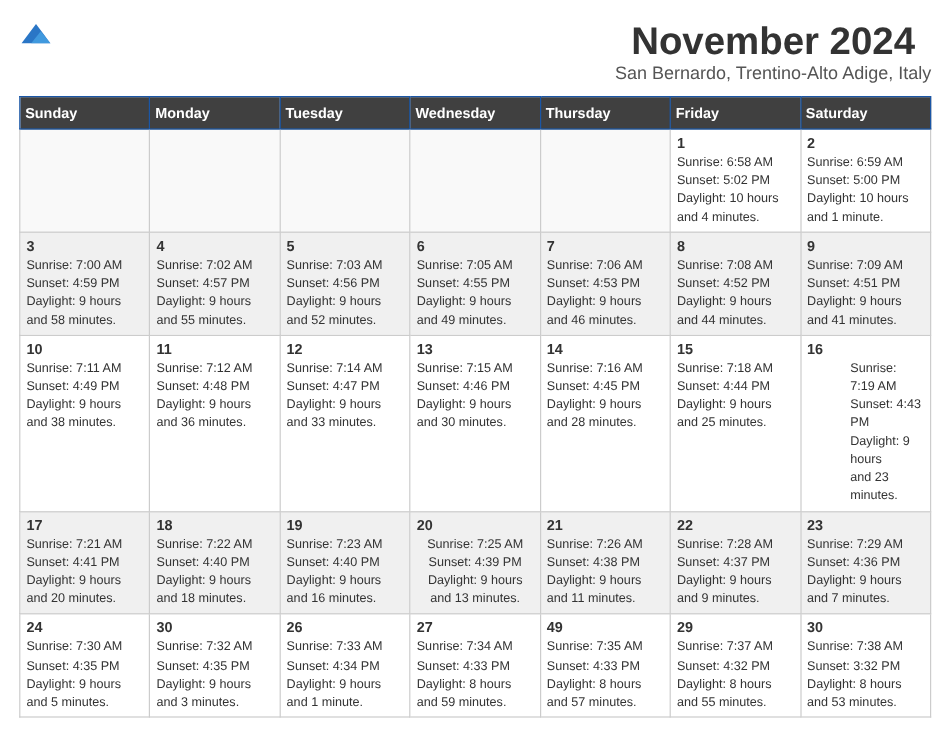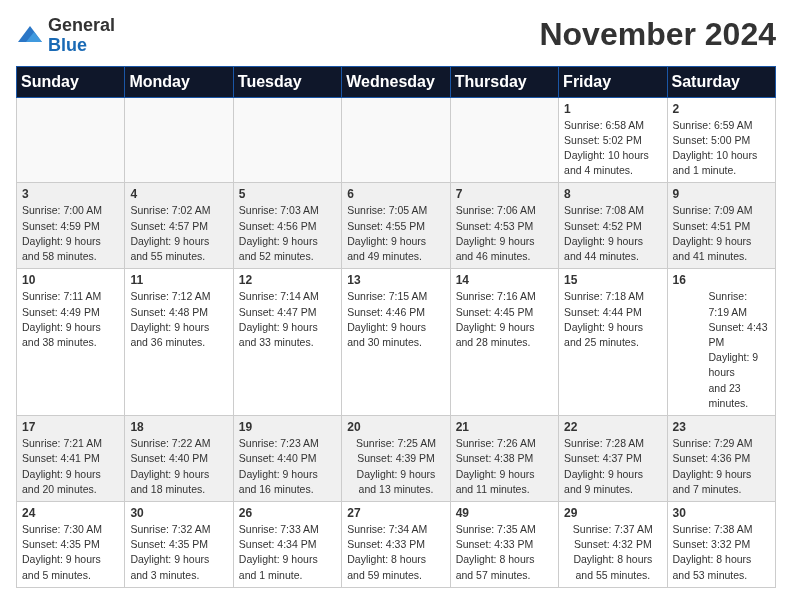--- a/index.html
+++ b/index.html
@@ -43,23 +43,23 @@
     .location {
       font-size: 15px;
       color: #555;
     }
     table {
       width: 100%;
       border-collapse: collapse;
       table-layout: fixed;
     }
     th {
-      background: #0f172a;
+      background: #404040;
       color: #fff;
-      font-size: 16px;
+      font-size: 12px;
       font-weight: bold;
       padding: 6px 4px;
       text-align: left;
       border: 1px solid #1a56a6;
     }
     td {
       vertical-align: top;
       padding: 4px 5px;
       border: 1px solid #ccc;
       font-size: 10.5px;
@@ -87,27 +87,24 @@
   </style>
 </head>
 <body>
 
 <div class="header">
   <div class="logo">
     <svg class="logo-icon" viewBox="0 0 28 28">
       <polygon points="14,4 26,20 2,20" fill="#2a76c6"></polygon>
       <polygon points="18,10 26,20 10,20" fill="#4aa8e8" opacity="0.7"></polygon>
     </svg>
-    <div class="logo-text">
-      <span class="general">General</span><br>
-      <span class="blue">Blue</span>
-    </div>
   </div>
   <div class="title-block">
     <div class="month-title">November 2024</div>
+    <div class="location">San Bernardo, Trentino-Alto Adige, Italy</div>
   </div>
 </div>
 
 <table>
   <thead>
     <tr>
     <th>Sunday</th>
         <th>Monday</th>
         <th>Tuesday</th>
         <th>Wednesday</th>
@@ -322,21 +319,21 @@
         </td>
         <td>
           <span class="day-num">49</span>
           <div class="day-info" style="white-space: pre-line;">Sunrise: 7:35 AM
 Sunset: 4:33 PM
 Daylight: 8 hours
 and 57 minutes.</div>
         </td>
         <td>
           <span class="day-num">29</span>
-          <div class="day-info" style="white-space: pre-line; text-align: center;">Sunrise: 7:37 AM
+          <div class="day-info" style="white-space: pre-line;">Sunrise: 7:37 AM
 Sunset: 4:32 PM
 Daylight: 8 hours
 and 55 minutes.</div>
         </td>
         <td>
           <span class="day-num">30</span>
           <div class="day-info" style="white-space: pre-line;">Sunrise: 7:38 AM
 Sunset: 3:32 PM
 Daylight: 8 hours
 and 53 minutes.</div>

